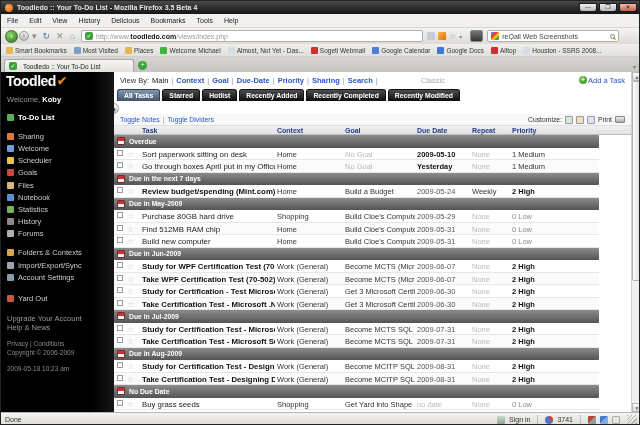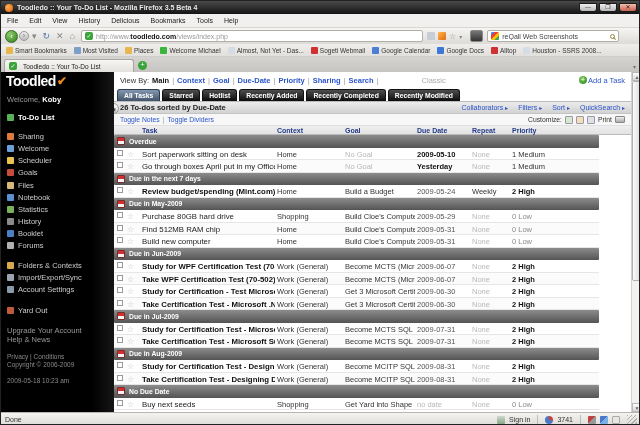--- a/index.html
+++ b/index.html
@@ -71,21 +71,21 @@
   .side-signout { margin-top:9px; }
   .side-links { margin-top:9px; padding-left:6px; color:#999; line-height:1.25; }
   .side-legal { margin-top:8px; padding-left:6px; color:#8a8a8a; font-size:6.5px; line-height:1.3; }
   .side-time { margin-top:8px; padding-left:6px; color:#8a8a8a; font-size:6.5px; }
 
   .content { position:absolute; left:113px; top:0; width:602px; height:340px; background:#fff; overflow:hidden; }
 
   .viewby-row { position:absolute; left:0; top:0; width:517px; height:16px; display:flex; align-items:center;
     padding:0 6px; font-size:7.5px; color:#333; }
   .viewby-left { display:flex; align-items:center; gap:3px; white-space:nowrap; }
-  .vb-current { font-weight:bold; color:#111; }
+  .vb-current { font-weight:normal; color:#111; }
   .vb-link { color:#2a55cc; font-weight:bold; }
   .vb-sep { color:#999; }
   .vb-classic { color:#aaa;padding-left:40px; }
   .addtask { margin-left:auto; display:flex; align-items:center; gap:1px; color:#2a55cc; font-size:7.5px; }
   .plus-circle { width:8px; height:8px; border-radius:50%; background:radial-gradient(circle at 35% 30%, #7cc85a, #2f8a1f); color:#fff; font-size:7px; line-height:7px; text-align:center; }
 
   .tabs-row { position:absolute; left:3px; top:16px; width:514px; height:13px; display:flex; align-items:flex-end; gap:2px; }
   .vtab { height:12px; border-radius:3px 3px 0 0; padding:0 6px; display:flex; align-items:center;
     background:linear-gradient(#4e4e4e,#0c0c0c); color:#fff; font-size:6.8px; font-weight:bold; border:1px solid #111; border-bottom:none; }
   .vtab.active { background:linear-gradient(#8298ae,#42536a); border-color:#2c3a4c; }
@@ -292,24 +292,20 @@
           </div>
           <div class="side-item">
             <span class="ico" style="background: rgb(122, 176, 90);"></span>
             <span>Statistics</span>
           </div>
           <div class="side-item">
             <span class="ico" style="background: rgb(138, 138, 138);"></span>
             <span>History</span>
           </div>
           <div class="side-item">
-            <span class="ico" style="background: rgb(74, 127, 192);"></span>
-            <span>Booklet</span>
-          </div>
-          <div class="side-item">
             <span class="ico" style="background: rgb(176, 176, 176);"></span>
             <span>Forums</span>
           </div>
         </div>
       <div class="side-group2" id="side-items2">
           <div class="side-item">
             <span class="ico" style="background: rgb(216, 168, 76);"></span>
             <span>Folders &amp; Contexts</span>
           </div>
           <div class="side-item">
@@ -366,29 +362,20 @@
 
       <div class="tabs-row" id="viewtabs">
           <span class="vtab active">All Tasks</span>
           <span class="vtab">Starred</span>
           <span class="vtab">Hotlist</span>
           <span class="vtab">Recently Added</span>
           <span class="vtab">Recently Completed</span>
           <span class="vtab">Recently Modified</span>
         </div>
 
-      <div class="summary-row">
-        <span class="sum">26 To-dos sorted by Due-Date</span>
-        <span class="summary-menus" id="summarymenus">
-            <span class="m">Collaborators <span class="caret">▸</span></span>
-            <span class="m">Filters <span class="caret">▸</span></span>
-            <span class="m">Sort <span class="caret">▸</span></span>
-            <span class="m">QuickSearch <span class="caret">▸</span></span>
-          </span>
-      </div>
 
       <div class="toggle-row">
         <span class="tg">Toggle Notes</span>
         <span class="sep">|</span>
         <span class="tg">Toggle Dividers</span>
         <span class="customize">
           <span>Customize:</span>
           <span class="cust-ico" style="background:#d8e8d0"></span>
           <span class="cust-ico" style="background:#f0e0b8"></span>
           <span class="cust-ico" style="background:#e0e0e8"></span>
@@ -585,21 +572,21 @@
             <span class="c-pri bold">2 High</span>
             <span class="c-ico"></span>
           </div>
           <div class="section-row">
             <span class="cal-ico"></span>
             <span>No Due Date</span>
           </div>
           <div class="task-row">
             <span class="cb"></span>
             <span class="row-star">☆</span>
-            <span class="c-title">Buy next seeds</span>
+            <span class="c-title">Buy grass seeds</span>
             <span class="c-ctx">Shopping</span>
             <span class="c-goal">Get Yard into Shape</span>
             <span class="c-due muted">no date</span>
             <span class="c-rep muted">None</span>
             <span class="c-pri dim">0 Low</span>
             <span class="c-ico"></span>
           </div>
         </div>
     </div>
   </div>

